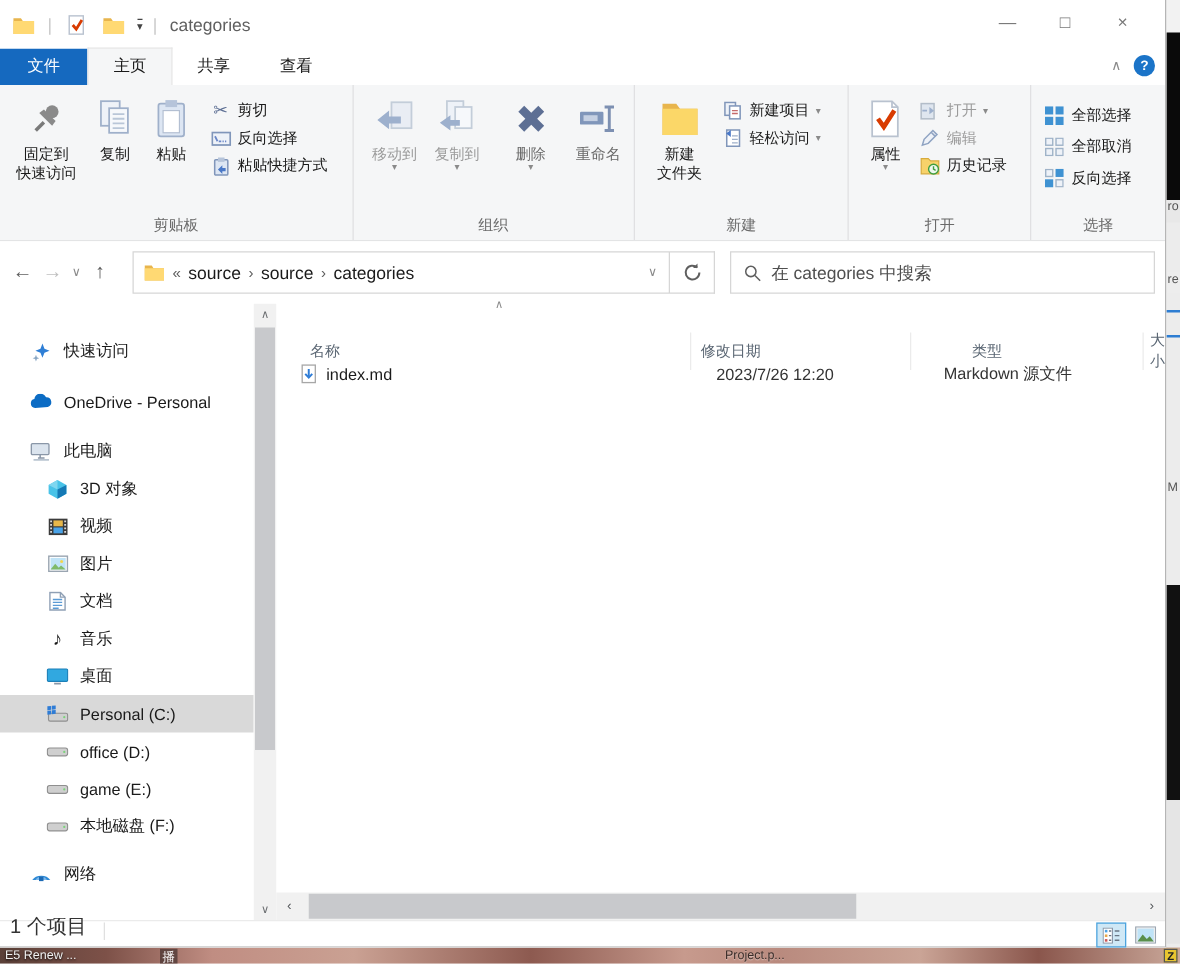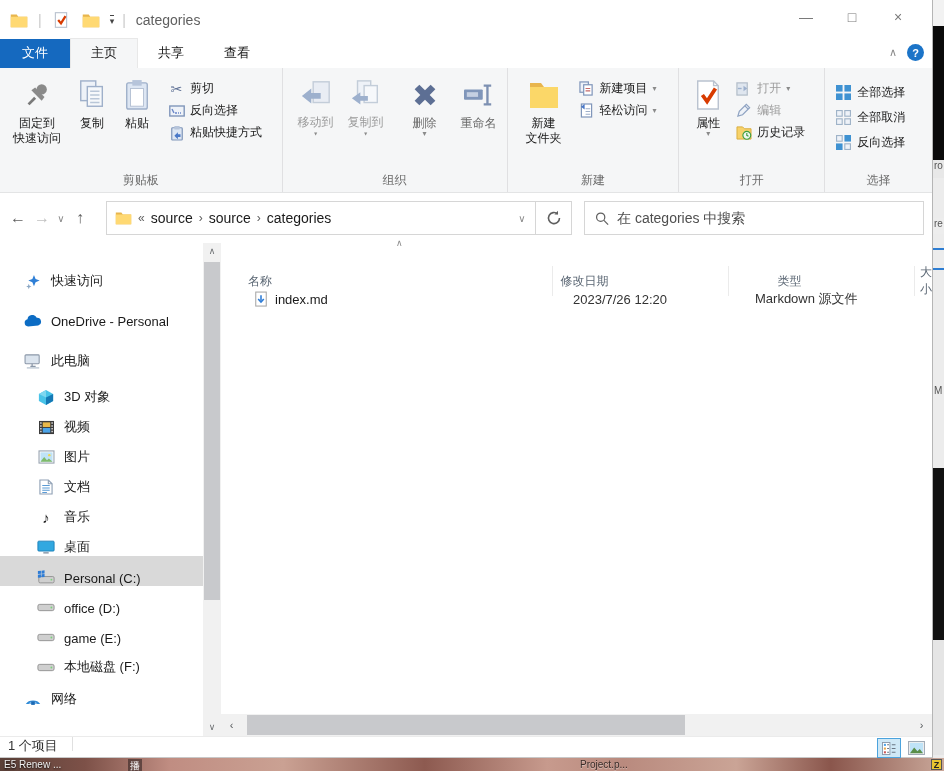--- a/index.html
+++ b/index.html
@@ -41,21 +41,21 @@
   .rib-collapse { color:#8a8a8a; font-size:11px; }
   .help-btn { width:17px; height:17px; border-radius:50%; background:#1b74c8; color:#fff; font-size:11px; font-weight:bold; display:flex; align-items:center; justify-content:center; }
 
   
   .ribbon { height:125px; background:#f5f6f7; border-bottom:1px solid #e3e4e5; display:flex; }
   .rgroup { position:relative; height:100%; border-right:1px solid #e0e0e2; padding-top:4px; }
   .rgroup-label { position:absolute; bottom:3px; left:0; right:0; text-align:center; color:#6a6a6a; font-size:12px; }
   .big-row { display:flex; align-items:flex-start; height:96px; }
   .bigbtn { display:flex; flex-direction:column; align-items:center; padding:4px 5px 0; text-align:center; line-height:15px; font-size:12px; color:#1a1a1a; }
   .bigbtn .bicon { height:38px; display:flex; align-items:center; justify-content:center; margin-bottom:2px; }
-  .bigbtn.disabled { color:#9b9b9b;font-family:Liberation Mono, monospace; }
+  .bigbtn.disabled { color:#9b9b9b; }
   .bigbtn.dim { color:#6a6a6a; }
   .ddcaret { font-size:8px; color:#8a8a8a; line-height:6px; }
   .smallcol { display:flex; flex-direction:column; justify-content:flex-start; gap:5px; padding-top:8px; }
   .smallbtn { display:flex; align-items:center; gap:5px; font-size:12px; color:#1a1a1a; white-space:nowrap; }
   .smallbtn.disabled { color:#9b9b9b; }
   .smallbtn .sicon { width:17px; height:17px; display:flex; align-items:center; justify-content:center; }
   .scissor-glyph { color:#5d6f94; font-size:14px; }
 
   
   .navbar { height:50px; background:#fff; display:flex; align-items:center; padding:0 8px 0 6px; }
@@ -68,49 +68,49 @@
   .addr-drop { width:26px; text-align:center; color:#8a8a8a; font-size:10px; }
   .refresh-box { width:36px; height:34px; border:1px solid #d6d6d6; border-left:none; display:flex; align-items:center; justify-content:center; }
   .search-box { display:flex; align-items:center; height:34px; border:1px solid #d6d6d6; margin-left:12px; flex:1; padding-left:10px; gap:8px; }
   .search-box input { border:none; outline:none; font-size:14px; color:#444; width:100%; font-family:inherit; background:transparent; }
   .search-box input::placeholder { color:#4f4f4f; opacity:1; }
 
   
   .content { position:relative; height:493px; display:flex; }
   .sidebar { width:203px; padding-top:23px; overflow:hidden; }
   .side-item { height:30px; display:flex; align-items:center; gap:9px; padding-left:24px; font-size:13px; white-space:nowrap; }
-  .side-item.lvl1 { padding-left:37px;align-items:flex-end; }
+  .side-item.lvl1 { padding-left:37px; }
   .side-item.selected { background:#d9d9d9; }
   .gap10 { margin-top:10px; } .gap8 { margin-top:8px; }
   .si-icon { width:18px; height:18px; display:flex; align-items:center; justify-content:center; flex:none; }
   .music-glyph { font-size:15px; color:#1a1a1a; }
 
   .vscroll { width:18px; background:#f1f1f1; position:relative; }
   .vscroll .arr { position:absolute; left:0; width:18px; height:17px; color:#6a6d70; font-size:9px; text-align:center; line-height:17px; }
   .vscroll .thumb { position:absolute; left:1px; width:16px; background:#c8c9cc; }
 
   .main { position:relative; flex:1; }
   .list-header { position:absolute; top:23px; left:0; right:0; height:30px; display:flex; color:#5a6673; font-size:12px; }
   .col { position:relative; display:flex; align-items:center; border-right:1px solid #ebebeb; }
   .col-name { width:344px; padding-left:27px; }
   .col-mod { width:183px; padding-left:8px; }
   .col-type { width:150px; padding-left:7px;margin-left:42px; }
   .col-size { flex:1; padding-left:5px; border-right:none; }
   .sort-asc { position:absolute; top:-5px; left:175px; color:#8a8a8a; font-size:9px; }
   .file-row { position:absolute; top:42px; left:0; right:0; height:28px; display:flex; align-items:center; font-size:13px; }
-  .fr-name { width:344px; display:flex; align-items:center; gap:7px; padding-left:33px; }
+  .fr-name { width:344px; display:flex; align-items:center; gap:7px; padding-left:19px; }
   .fr-mod { width:183px; padding-left:8px; color:#333; }
   .fr-type { width:150px; padding-left:7px; color:#333; }
 
   .hscroll { position:absolute; left:0; right:0; bottom:0; height:22px; background:#f1f1f1; }
   .hscroll .arr { position:absolute; top:0; width:17px; height:22px; color:#55585b; font-size:11px; text-align:center; line-height:22px; }
   .hscroll .thumb { position:absolute; left:26px; top:1px; width:438px; height:20px; background:#c8c9cc; }
 
   
-  .statusbar { position:relative; height:16px; border-top:1px solid #ebebeb; display:flex; align-items:flex-start; padding-left:8px; font-size:13px; color:#333; }
+  .statusbar { position:relative; height:16px; border-top:1px solid #ebebeb; display:flex; align-items:flex-end; padding-left:8px; font-size:16px; color:#333; }
   .status-sep { width:1px; height:14px; background:#e0e0e0; margin-left:14px; }
   .view-btns { position:absolute; right:4px; top:0; height:22px; display:flex; align-items:center; gap:3px; }
   .view-btn { width:24px; height:20px; display:flex; align-items:center; justify-content:center; border:1px solid transparent; }
   .view-btn.active { background:#cfe8f6; border-color:#4ca3dd; }
 </style>
 </head>
 <body>
 
 <div class="screen">
 

